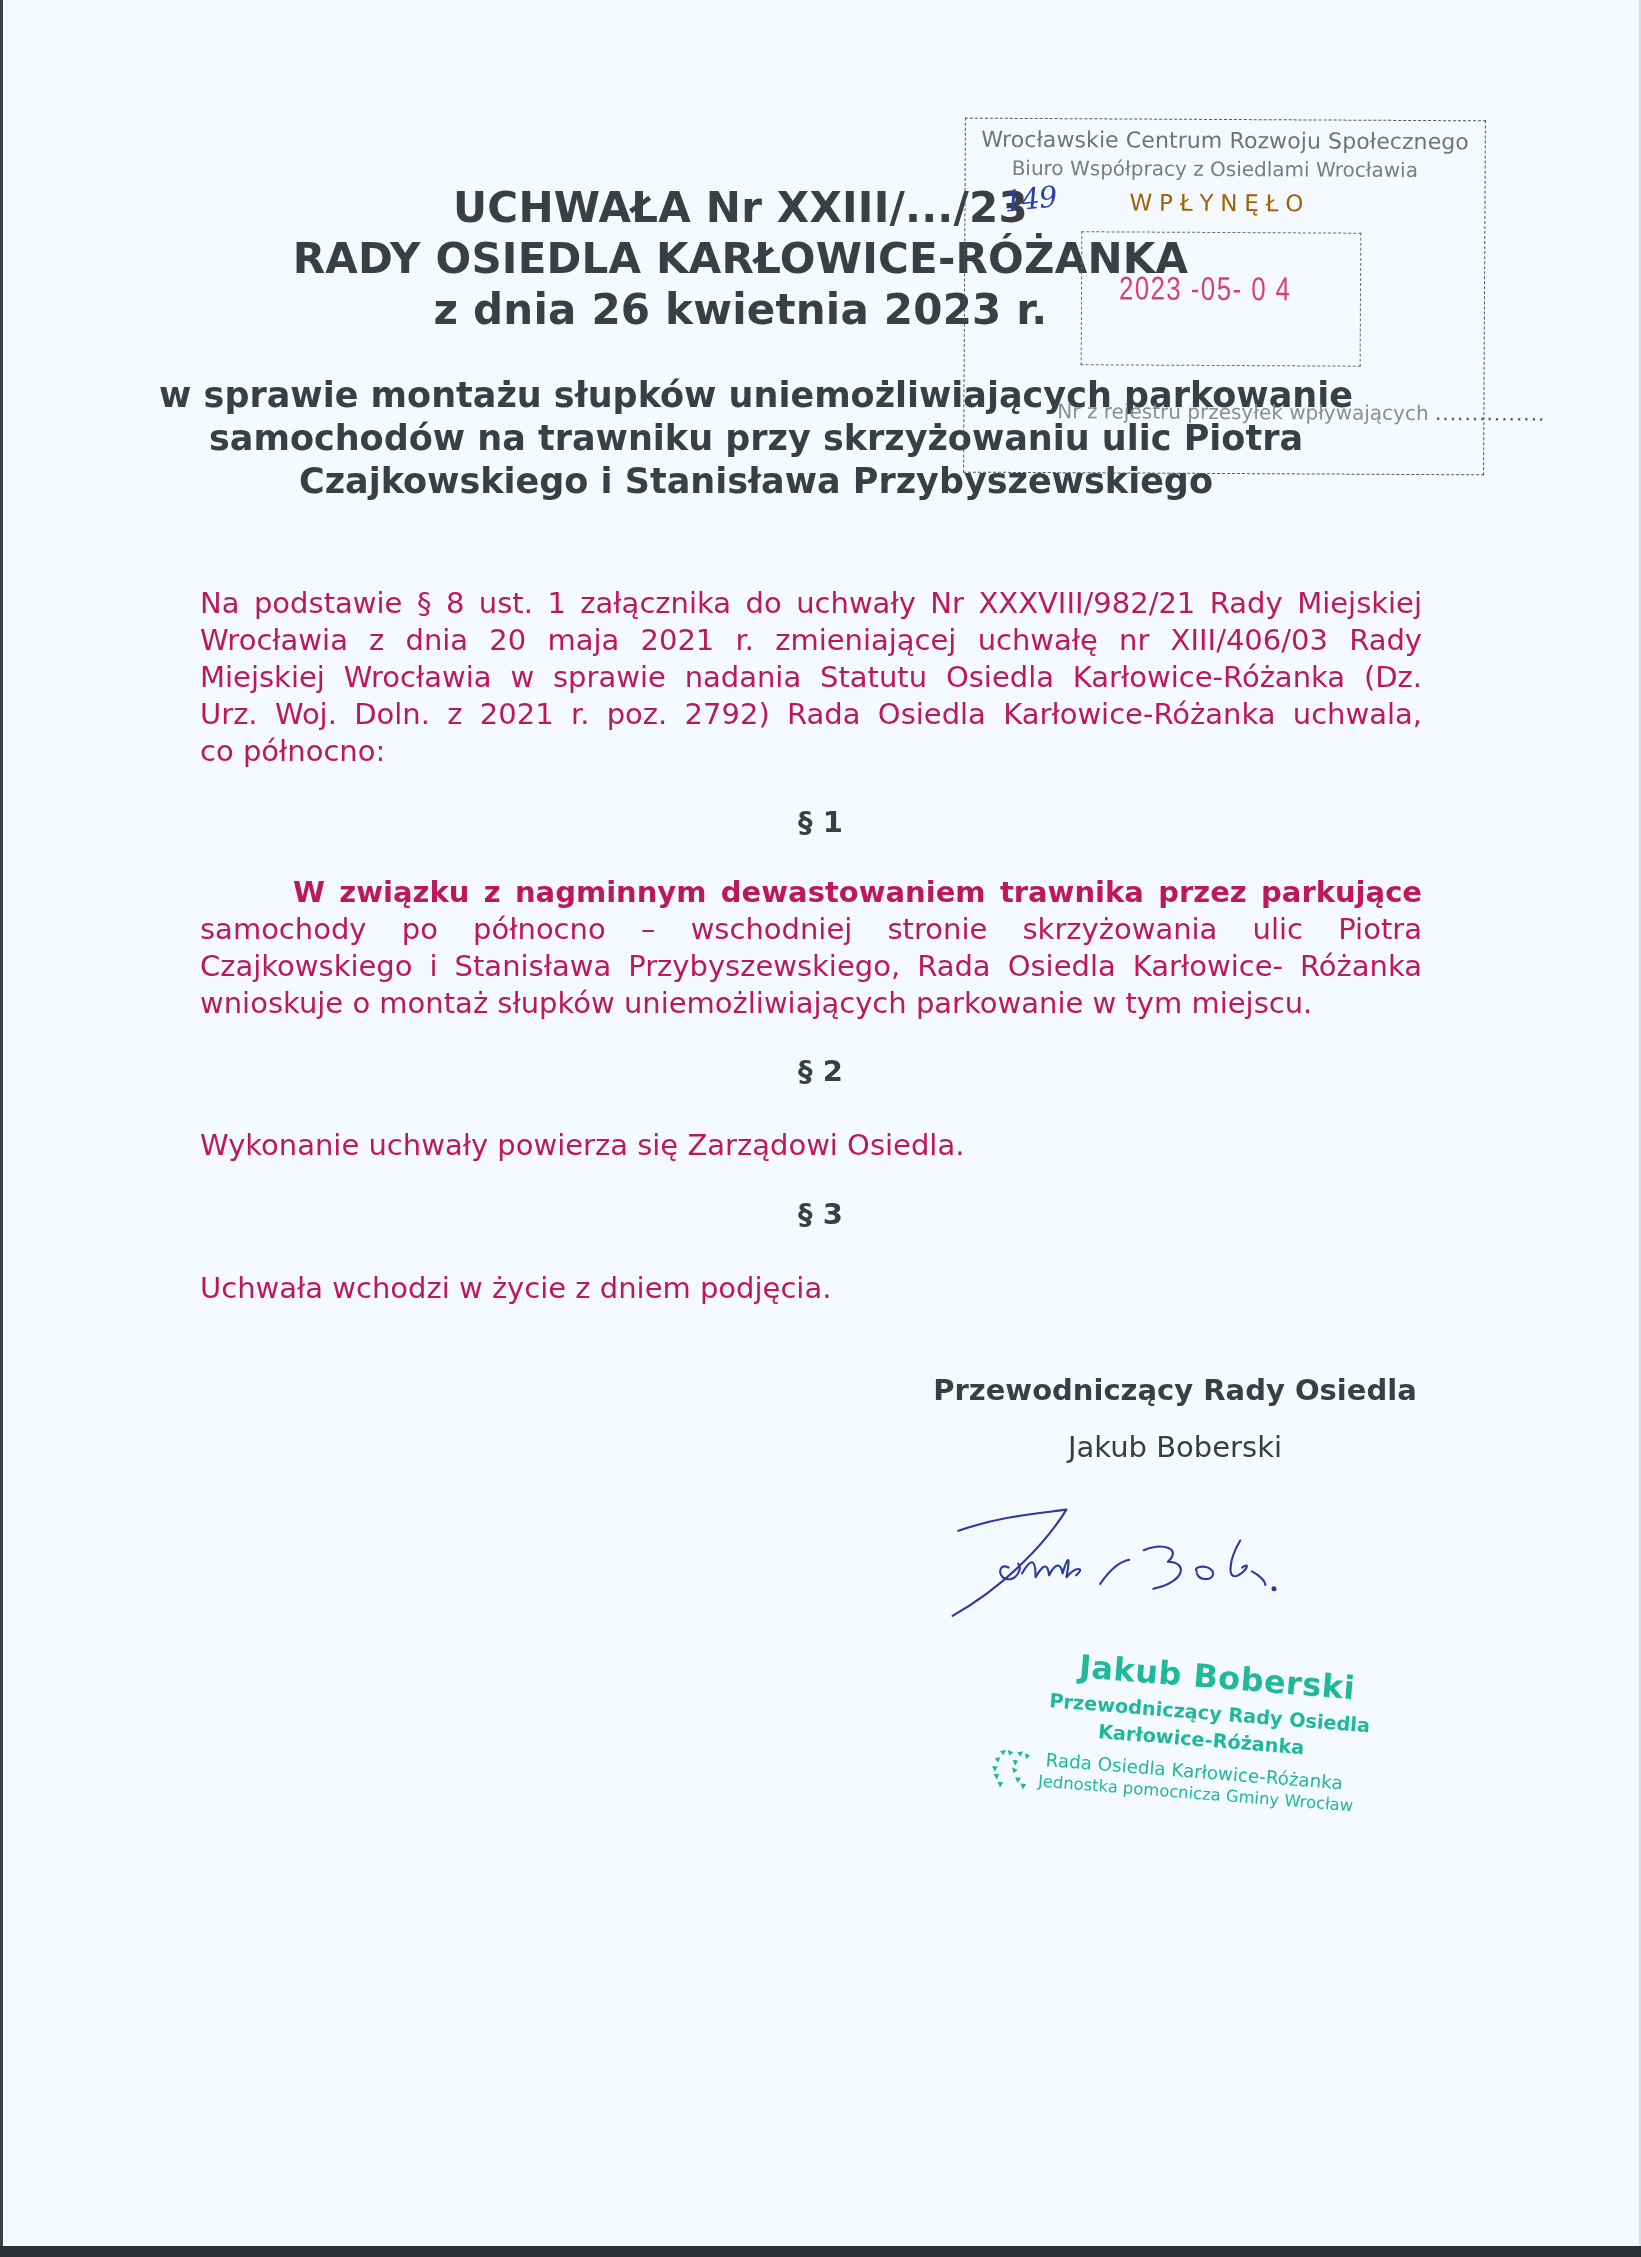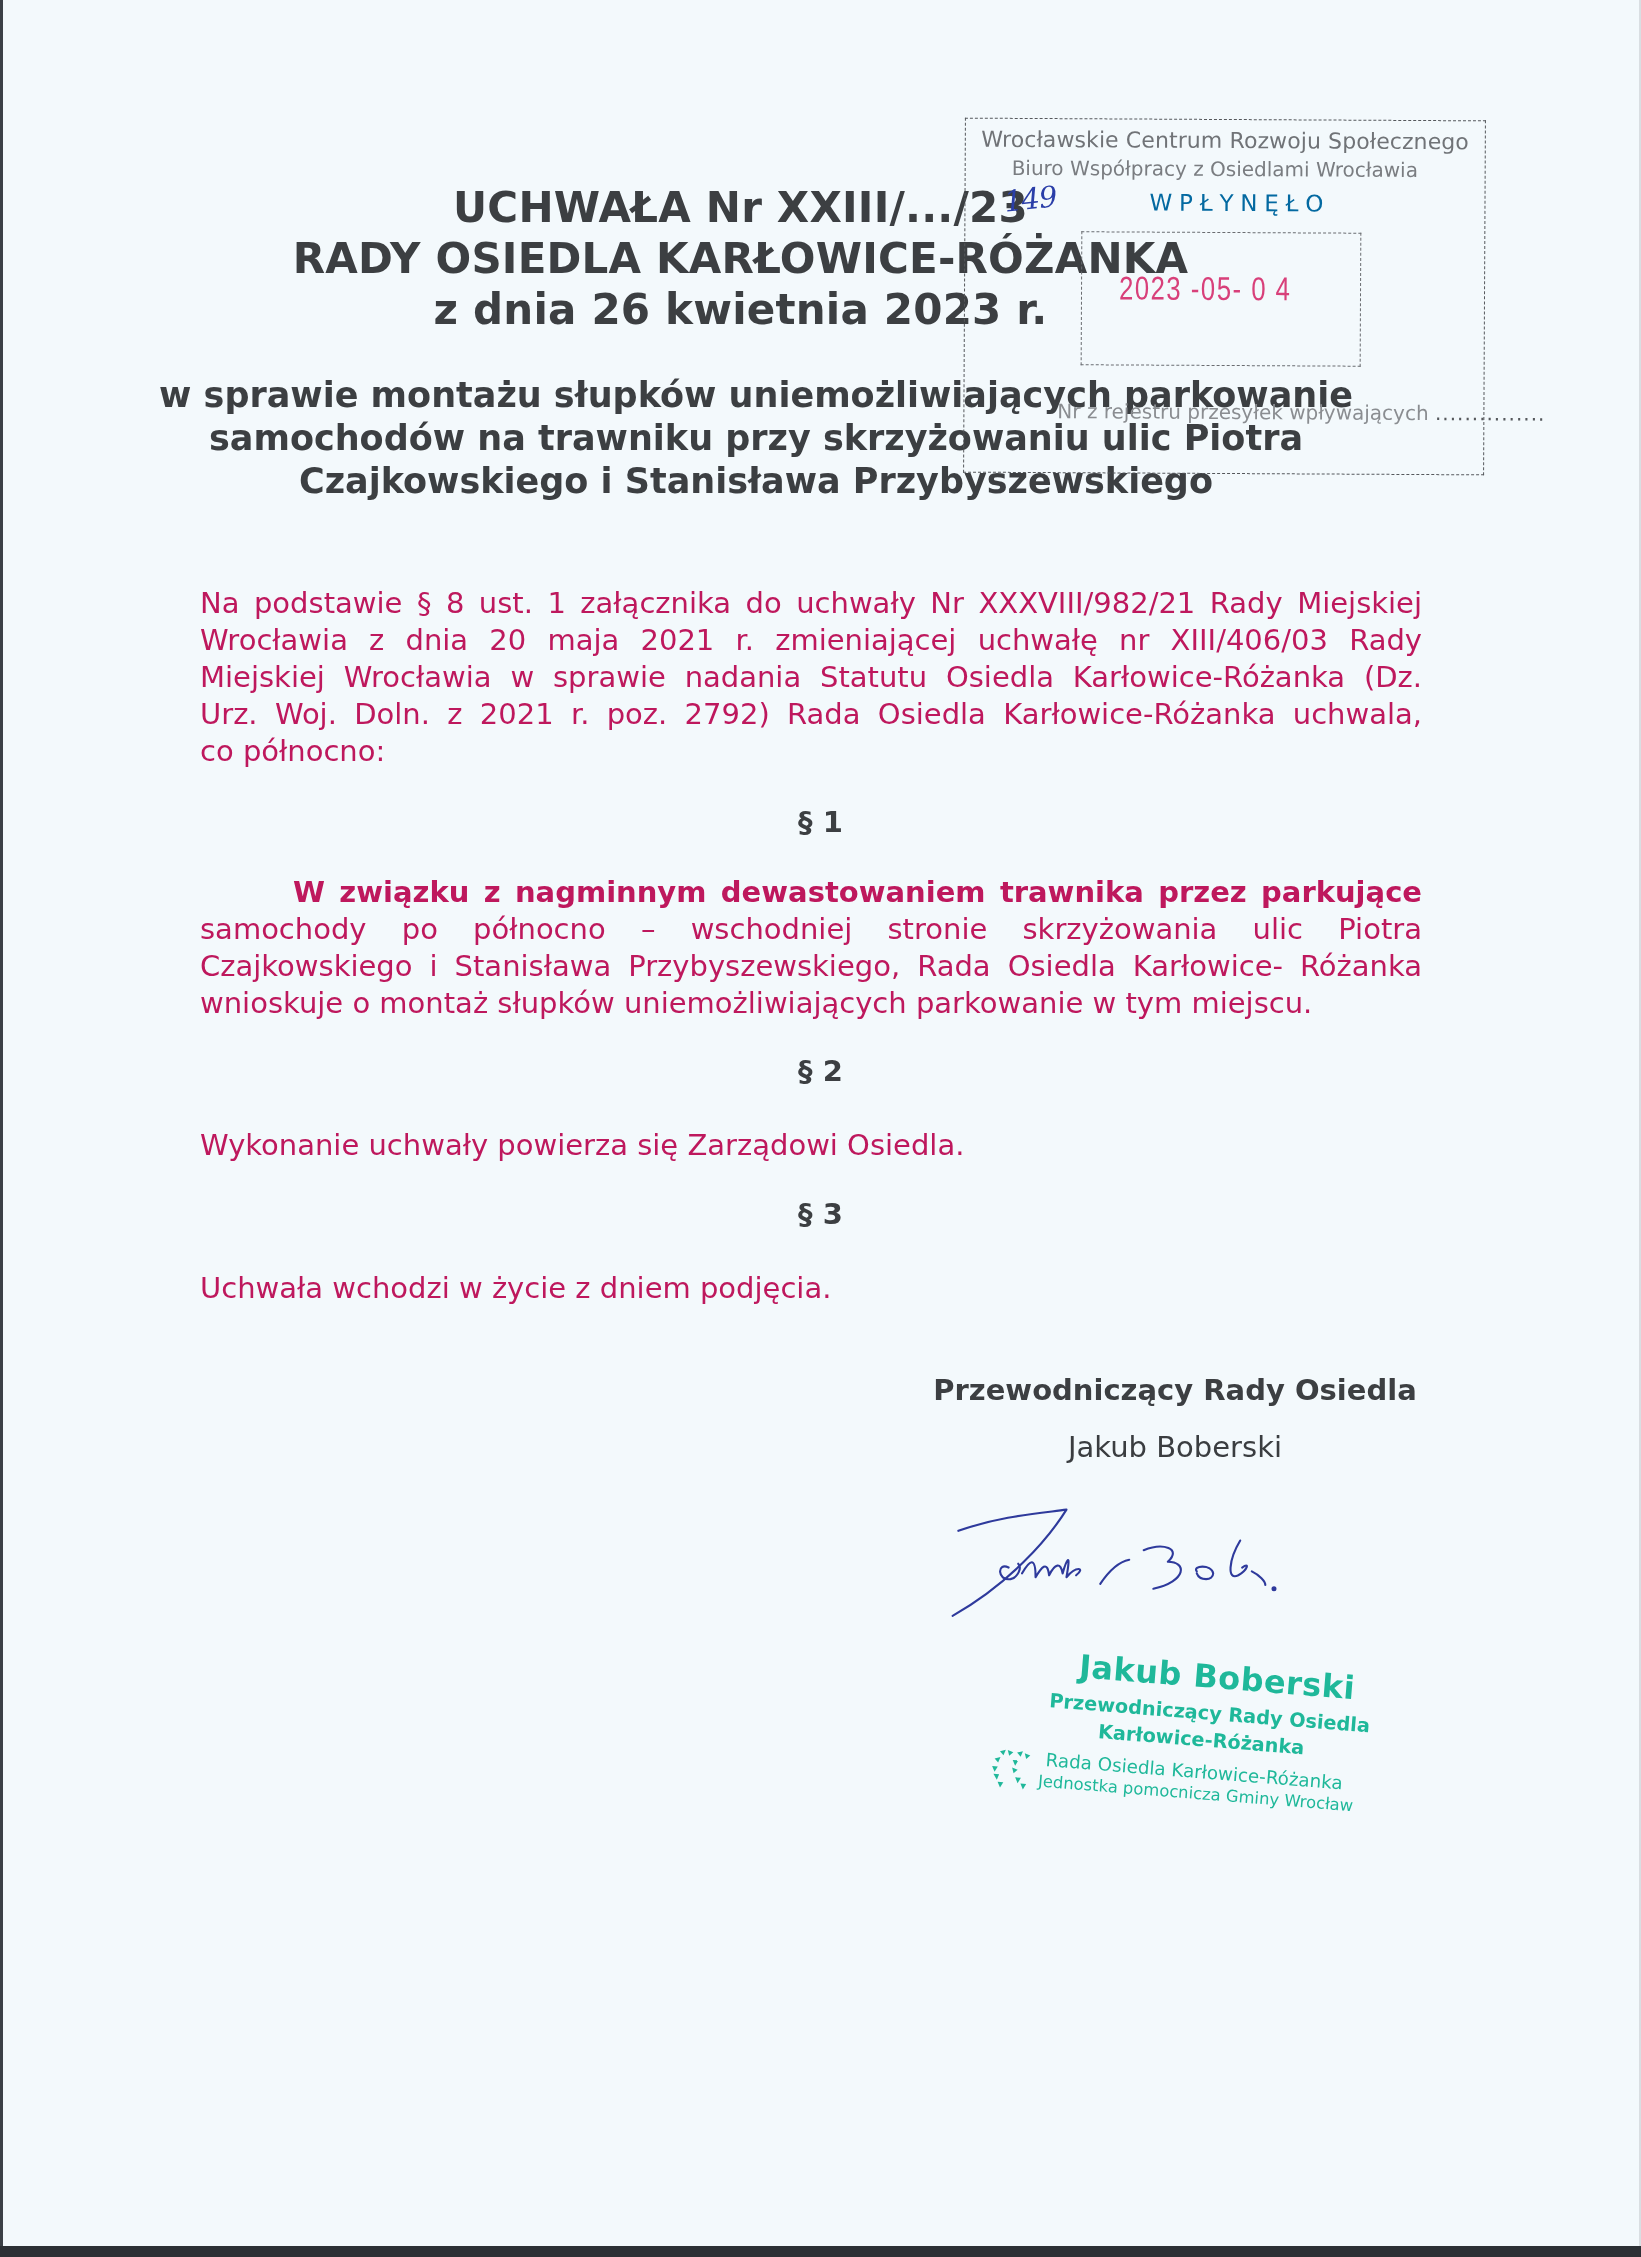--- a/index.html
+++ b/index.html
@@ -55,22 +55,22 @@
     transform: rotate(0.3deg);
   }
   .reg-line1 {
     position: absolute; left: 15.4px; top: 7.7px; font-size: 22px; color: #707377; white-space: nowrap;
     letter-spacing: 0.1px;
   }
   .reg-line2 {
     position: absolute; left: 46px; top: 37px; font-size: 20px; color: #7a7d81; white-space: nowrap;
   }
   .reg-received {
-    position: absolute; left: 164px; top: 70px; font-size: 23px; color: #0369a1;
-    letter-spacing: 6.8px; white-space: nowrap; margin-left: 20px;
+    position: absolute; left: 164px; top: 70px; font-size: 23px; color: #a16207;
+    letter-spacing: 6.8px; white-space: nowrap;
   }
   .reg-datebox {
     position: absolute; left: 116px; top: 112px; width: 280px; height: 134px;
     border: 1.9px dashed #6a6d71; box-sizing: border-box;
   }
   .reg-date {
     position: absolute; left: 37px; top: 37px; font-family: "Liberation Sans Narrow", "Liberation Sans", sans-serif;
     font-size: 33px; color: #d8407a; white-space: nowrap; transform: scaleX(0.78); transform-origin: left;
     letter-spacing: 1.9px;
   }

